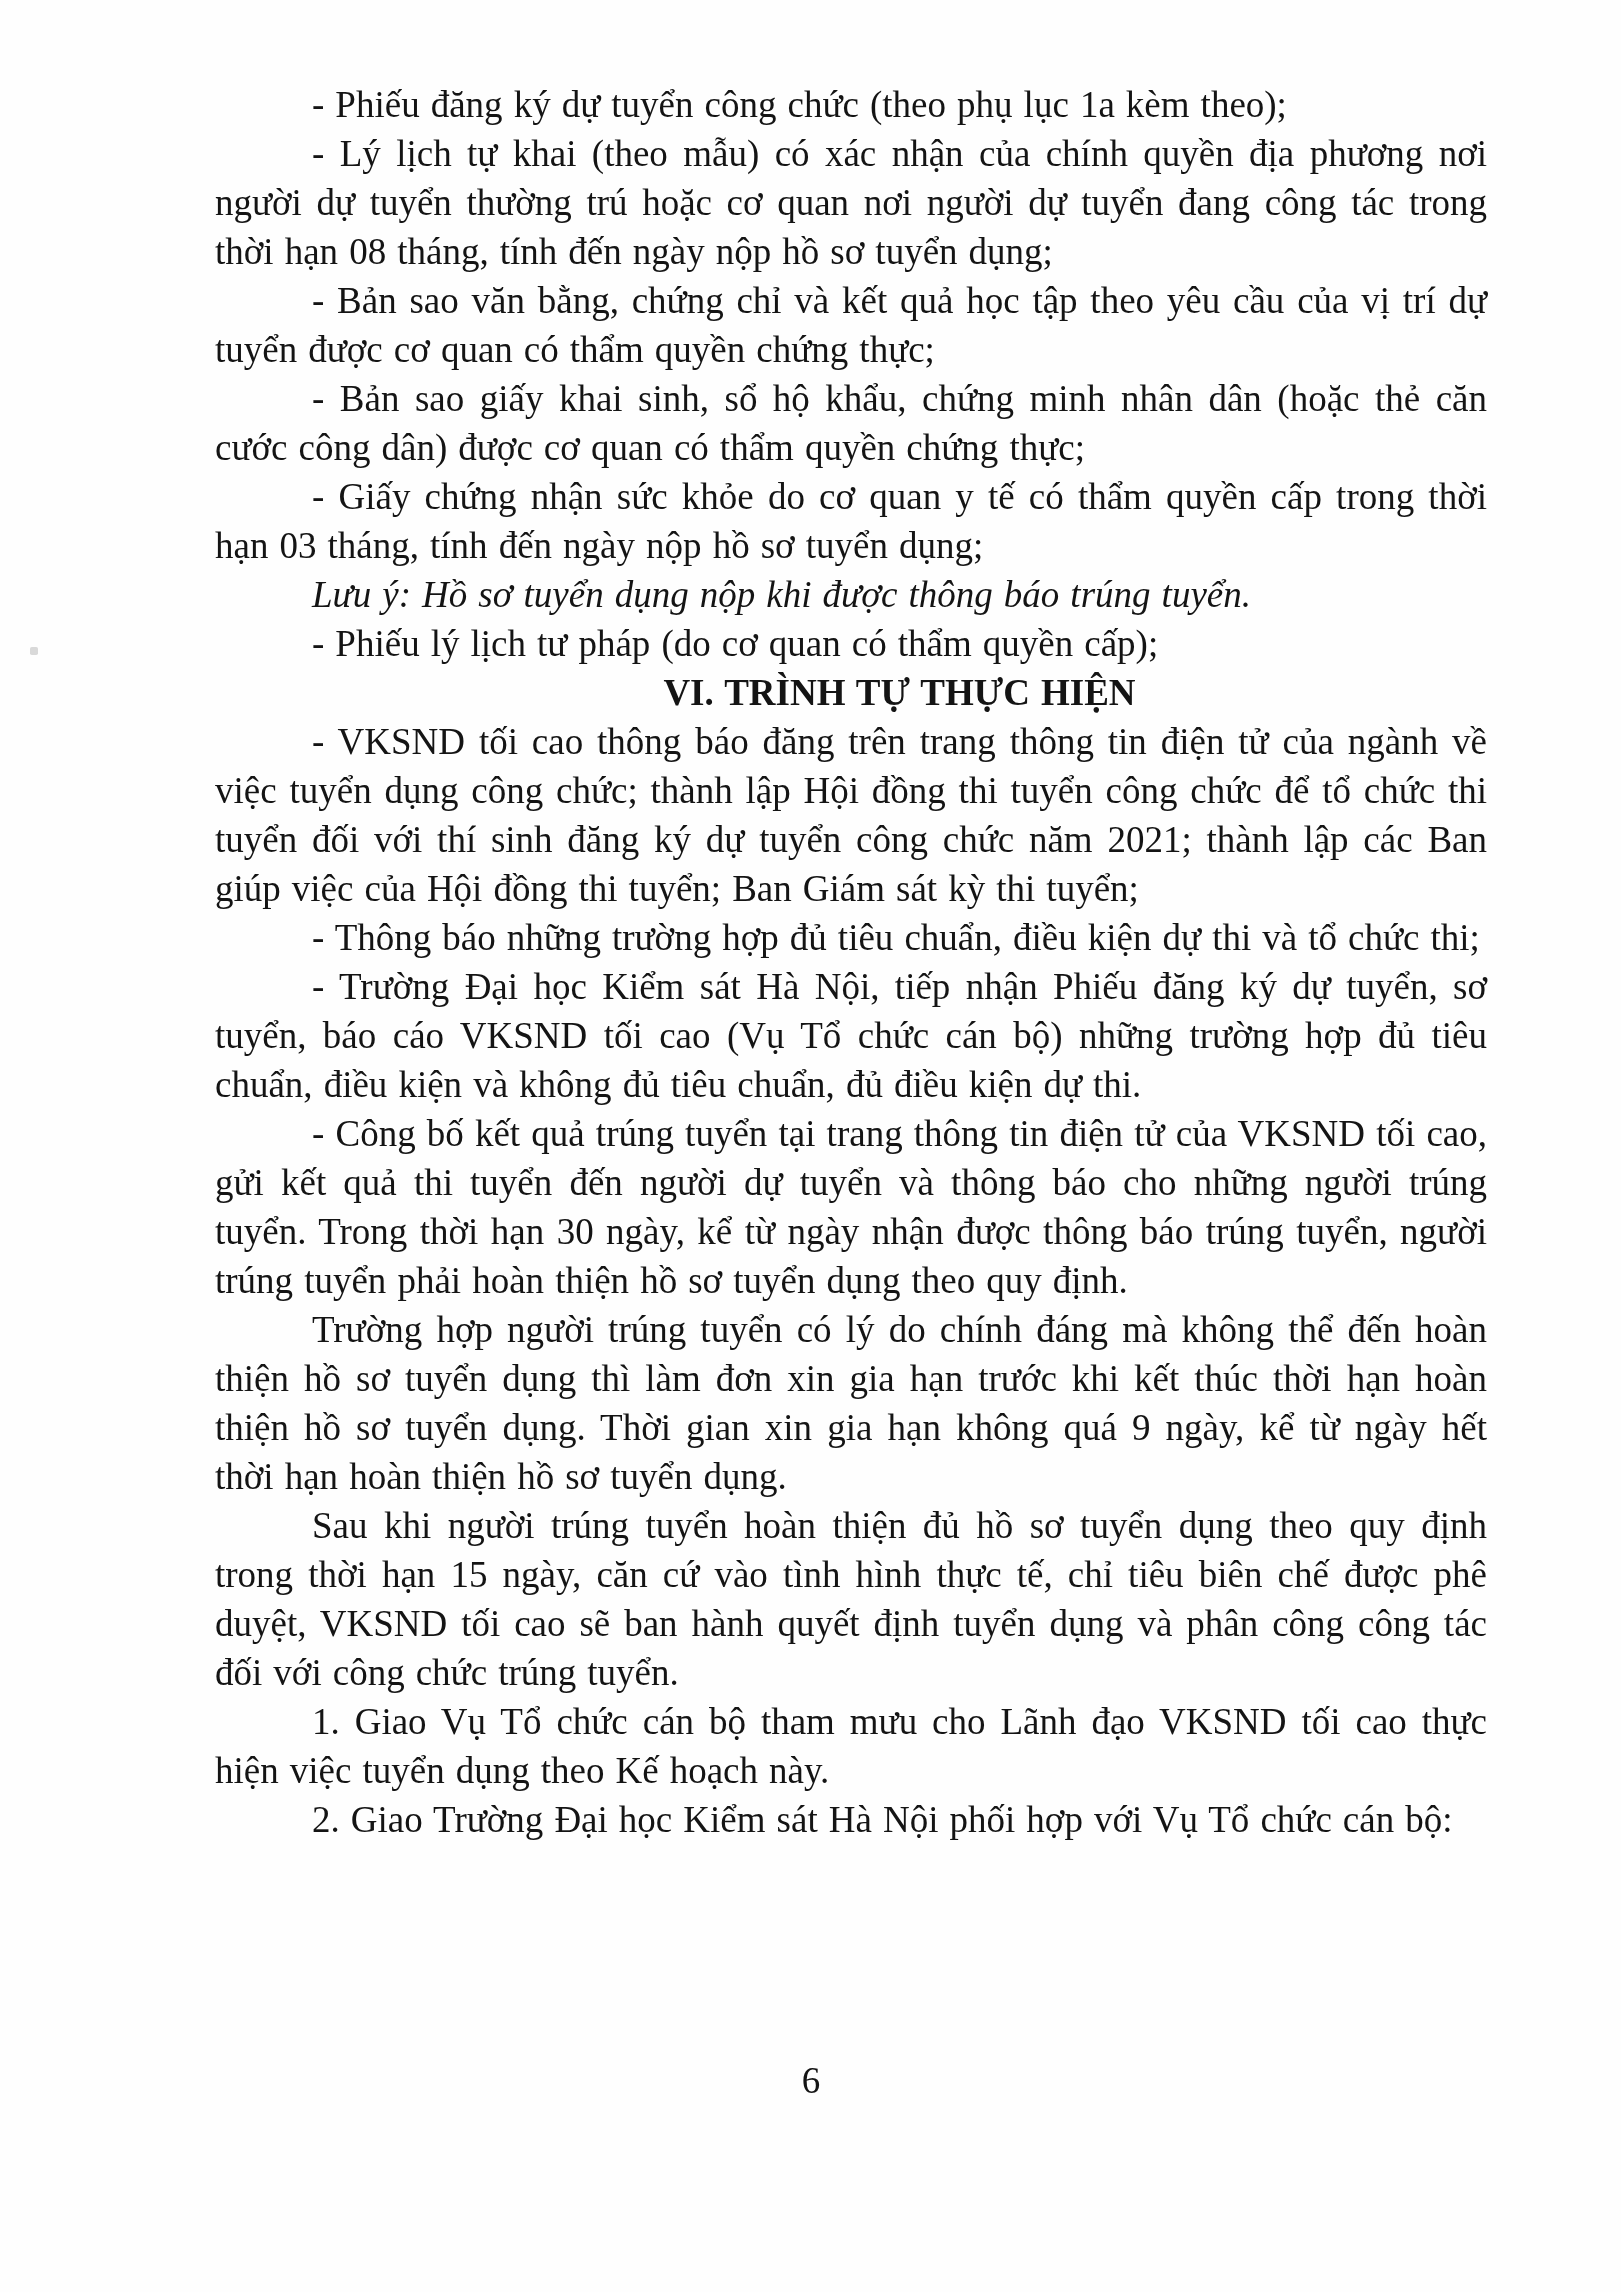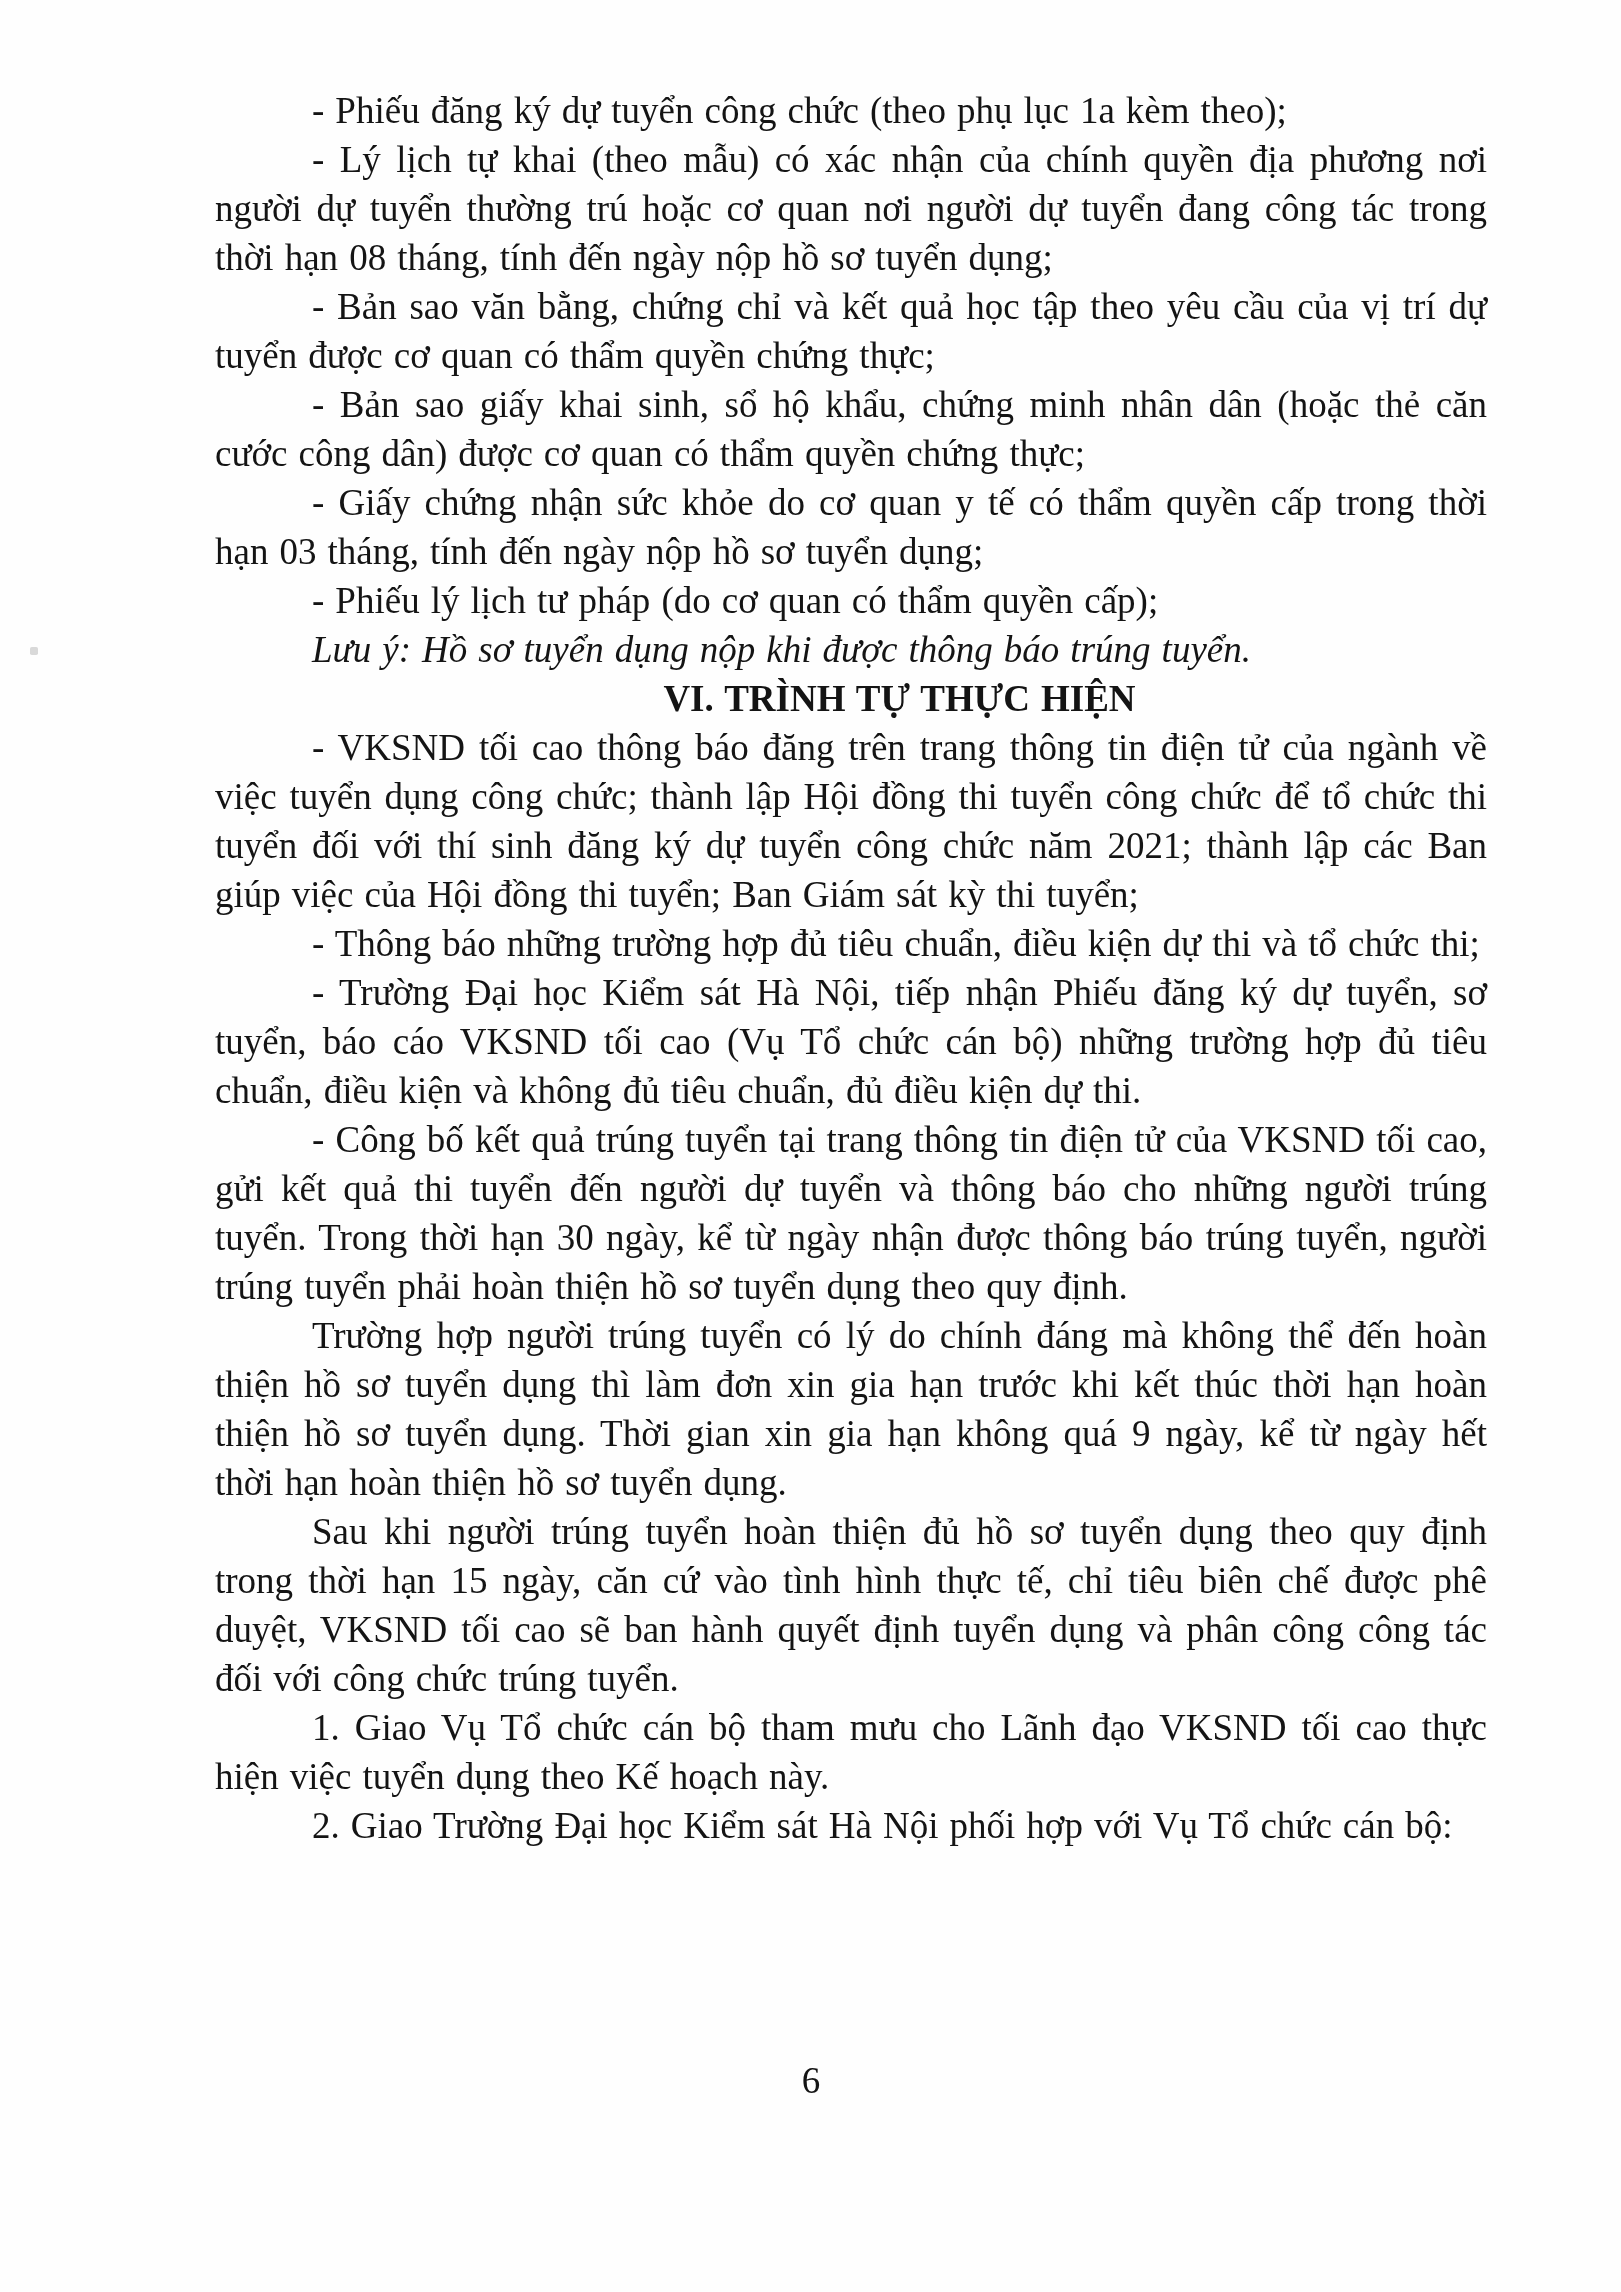--- a/index.html
+++ b/index.html
@@ -12,21 +12,21 @@
     width: 1622px;
     height: 2293px;
     background: #fefefe;
     overflow: hidden;
     font-family: "Liberation Serif", "DejaVu Serif", serif;
     color: #141414;
   }
   .textblock {
     position: absolute;
     left: 215px;
-    top: 86px;
+    top: 80px;
     width: 1272px;
   }
   .para {
     margin: 0;
     font-size: 37px;
     line-height: 49px;
     text-align: justify;
     text-indent: 97px;
     word-spacing: 1.8px;
   }
@@ -62,22 +62,22 @@
 <div class="page">
 
   <div class="speck"></div>
 
   <div class="textblock">
     <p class="para">- Phiếu đăng ký dự tuyển công chức (theo phụ lục 1a kèm theo);</p>
     <p class="para">- Lý lịch tự khai (theo mẫu) có xác nhận của chính quyền địa phương nơi người dự tuyển thường trú hoặc cơ quan nơi người dự tuyển đang công tác trong thời hạn 08 tháng, tính đến ngày nộp hồ sơ tuyển dụng;</p>
     <p class="para">- Bản sao văn bằng, chứng chỉ và kết quả học tập theo yêu cầu của vị trí dự tuyển được cơ quan có thẩm quyền chứng thực;</p>
     <p class="para">- Bản sao giấy khai sinh, sổ hộ khẩu, chứng minh nhân dân (hoặc thẻ căn cước công dân) được cơ quan có thẩm quyền chứng thực;</p>
     <p class="para">- Giấy chứng nhận sức khỏe do cơ quan y tế có thẩm quyền cấp trong thời hạn 03 tháng, tính đến ngày nộp hồ sơ tuyển dụng;</p>
+    <p class="para para-italic">Lưu ý: Hồ sơ tuyển dụng nộp khi được thông báo trúng tuyển.</p>
     <p class="para">- Phiếu lý lịch tư pháp (do cơ quan có thẩm quyền cấp);</p>
-    <p class="para para-italic">Lưu ý: Hồ sơ tuyển dụng nộp khi được thông báo trúng tuyển.</p>
     <p class="para para-heading">VI. TRÌNH TỰ THỰC HIỆN</p>
     <p class="para">- VKSND tối cao thông báo đăng trên trang thông tin điện tử của ngành về việc tuyển dụng công chức; thành lập Hội đồng thi tuyển công chức để tổ chức thi tuyển đối với thí sinh đăng ký dự tuyển công chức năm 2021; thành lập các Ban giúp việc của Hội đồng thi tuyển; Ban Giám sát kỳ thi tuyển;</p>
     <p class="para">- Thông báo những trường hợp đủ tiêu chuẩn, điều kiện dự thi và tổ chức thi;</p>
     <p class="para">- Trường Đại học Kiểm sát Hà Nội, tiếp nhận Phiếu đăng ký dự tuyển, sơ tuyển, báo cáo VKSND tối cao (Vụ Tổ chức cán bộ) những trường hợp đủ tiêu chuẩn, điều kiện và không đủ tiêu chuẩn, đủ điều kiện dự thi.</p>
     <p class="para">- Công bố kết quả trúng tuyển tại trang thông tin điện tử của VKSND tối cao, gửi kết quả thi tuyển đến người dự tuyển và thông báo cho những người trúng tuyển. Trong thời hạn 30 ngày, kể từ ngày nhận được thông báo trúng tuyển, người trúng tuyển phải hoàn thiện hồ sơ tuyển dụng theo quy định.</p>
     <p class="para">Trường hợp người trúng tuyển có lý do chính đáng mà không thể đến hoàn thiện hồ sơ tuyển dụng thì làm đơn xin gia hạn trước khi kết thúc thời hạn hoàn thiện hồ sơ tuyển dụng. Thời gian xin gia hạn không quá 9 ngày, kể từ ngày hết thời hạn hoàn thiện hồ sơ tuyển dụng.</p>
     <p class="para">Sau khi người trúng tuyển hoàn thiện đủ hồ sơ tuyển dụng theo quy định trong thời hạn 15 ngày, căn cứ vào tình hình thực tế, chỉ tiêu biên chế được phê duyệt, VKSND tối cao sẽ ban hành quyết định tuyển dụng và phân công công tác đối với công chức trúng tuyển.</p>
     <p class="para">1. Giao Vụ Tổ chức cán bộ tham mưu cho Lãnh đạo VKSND tối cao thực hiện việc tuyển dụng theo Kế hoạch này.</p>
     <p class="para">2. Giao Trường Đại học Kiểm sát Hà Nội phối hợp với Vụ Tổ chức cán bộ:</p>
   </div>

